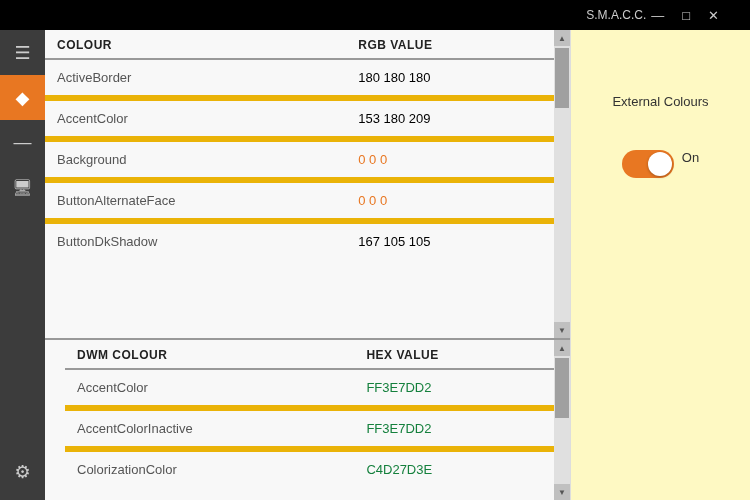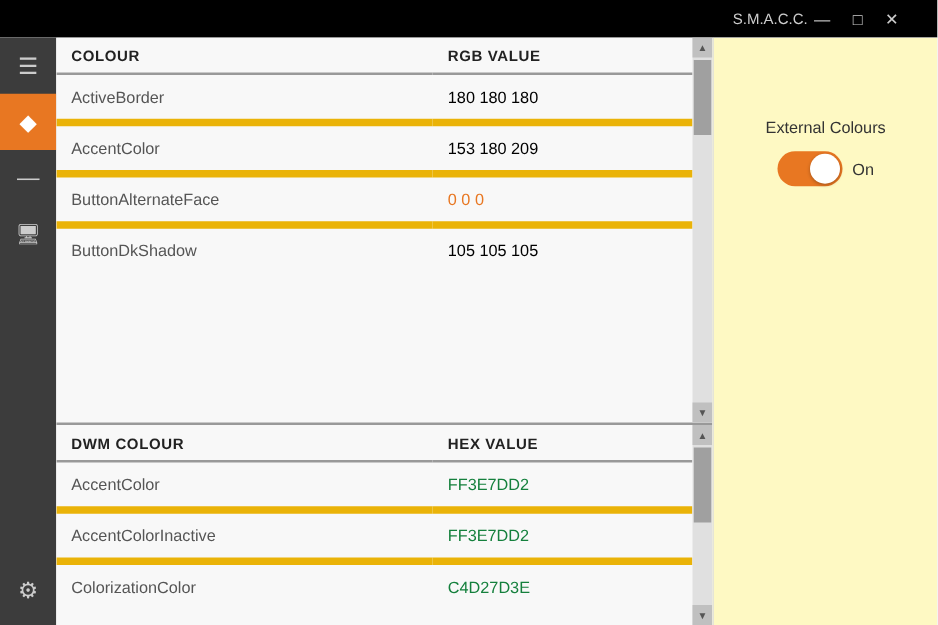--- a/index.html
+++ b/index.html
@@ -162,22 +162,23 @@
     .external-colours-label {
       font-size: 13px;
       color: #333;
       margin-bottom: 12px;
       font-weight: 500;
     }
 
     
     .toggle-row {
       display: flex;
-      align-items: center;
+      align-items: flex-start;
       gap: 8px;
+      margin-top: 29px;
     }
     .toggle-switch {
       width: 52px;
       height: 28px;
       background: #e87722;
       border-radius: 14px;
       position: relative;
       cursor: pointer;
       flex-shrink: 0;
     }
@@ -199,20 +200,21 @@
     
     .top-section {
       display: flex;
       height: 310px;
       border-bottom: 2px solid #999;
     }
     .bottom-section {
       display: flex;
       flex: 1;
       overflow: hidden;
+      padding-left: 20px;
     }
 
     .top-table-wrapper {
       flex: 1;
       overflow: hidden;
       position: relative;
     }
     .top-scrollbar {
       width: 16px;
       background: #e0e0e0;
@@ -279,26 +281,30 @@
             <tbody id="top-table-body">
             <tr>
                   <td>ActiveBorder</td>
                   <td class="rgb-val">180 180 180</td>
                 </tr>
                 <tr>
                   <td>AccentColor</td>
                   <td class="rgb-val">153 180 209</td>
                 </tr>
                 <tr>
+                  <td>Background</td>
+                  <td class="orange-val">0 0 0</td>
+                </tr>
+                <tr>
                   <td>ButtonAlternateFace</td>
                   <td class="orange-val">0 0 0</td>
                 </tr>
                 <tr>
                   <td>ButtonDkShadow</td>
-                  <td class="rgb-val">105 105 105</td>
+                  <td class="rgb-val">167 105 105</td>
                 </tr>
               </tbody>
           </table>
         </div>
         <div class="top-scrollbar">
           <div class="scrollbar-arrow">▲</div>
           <div class="scrollbar-thumb"></div>
           <div class="scrollbar-space"></div>
           <div class="scrollbar-arrow">▼</div>
         </div>

